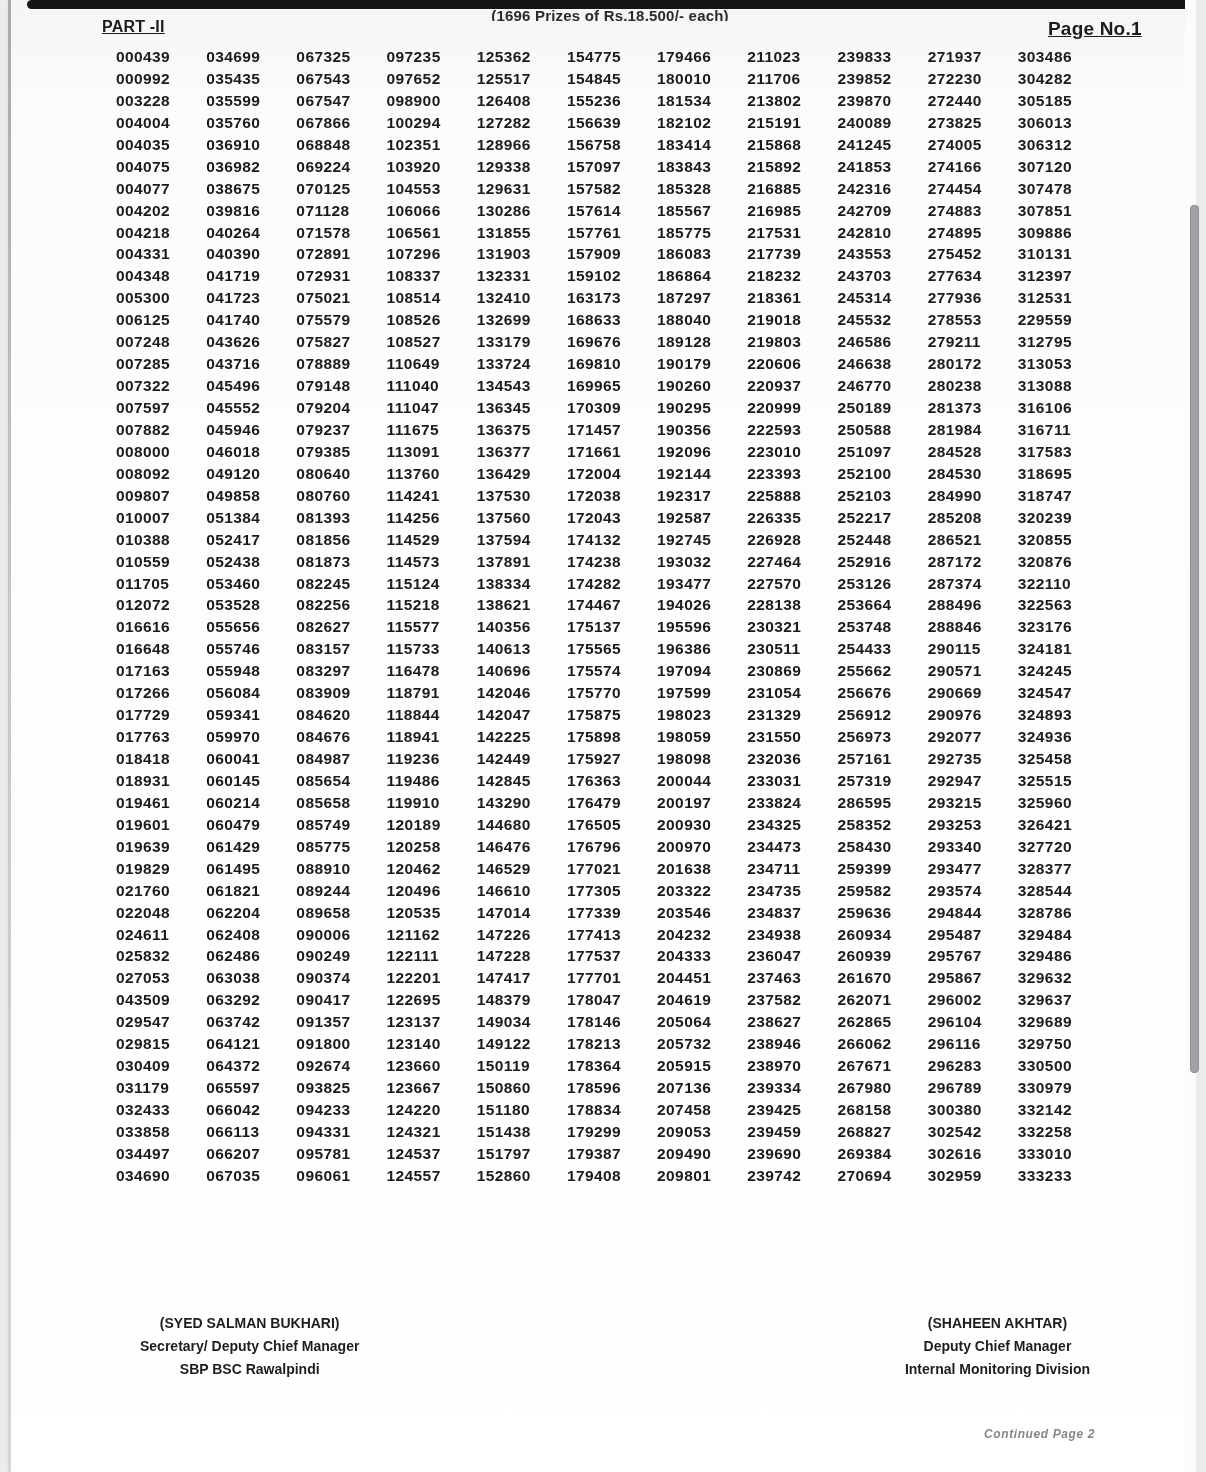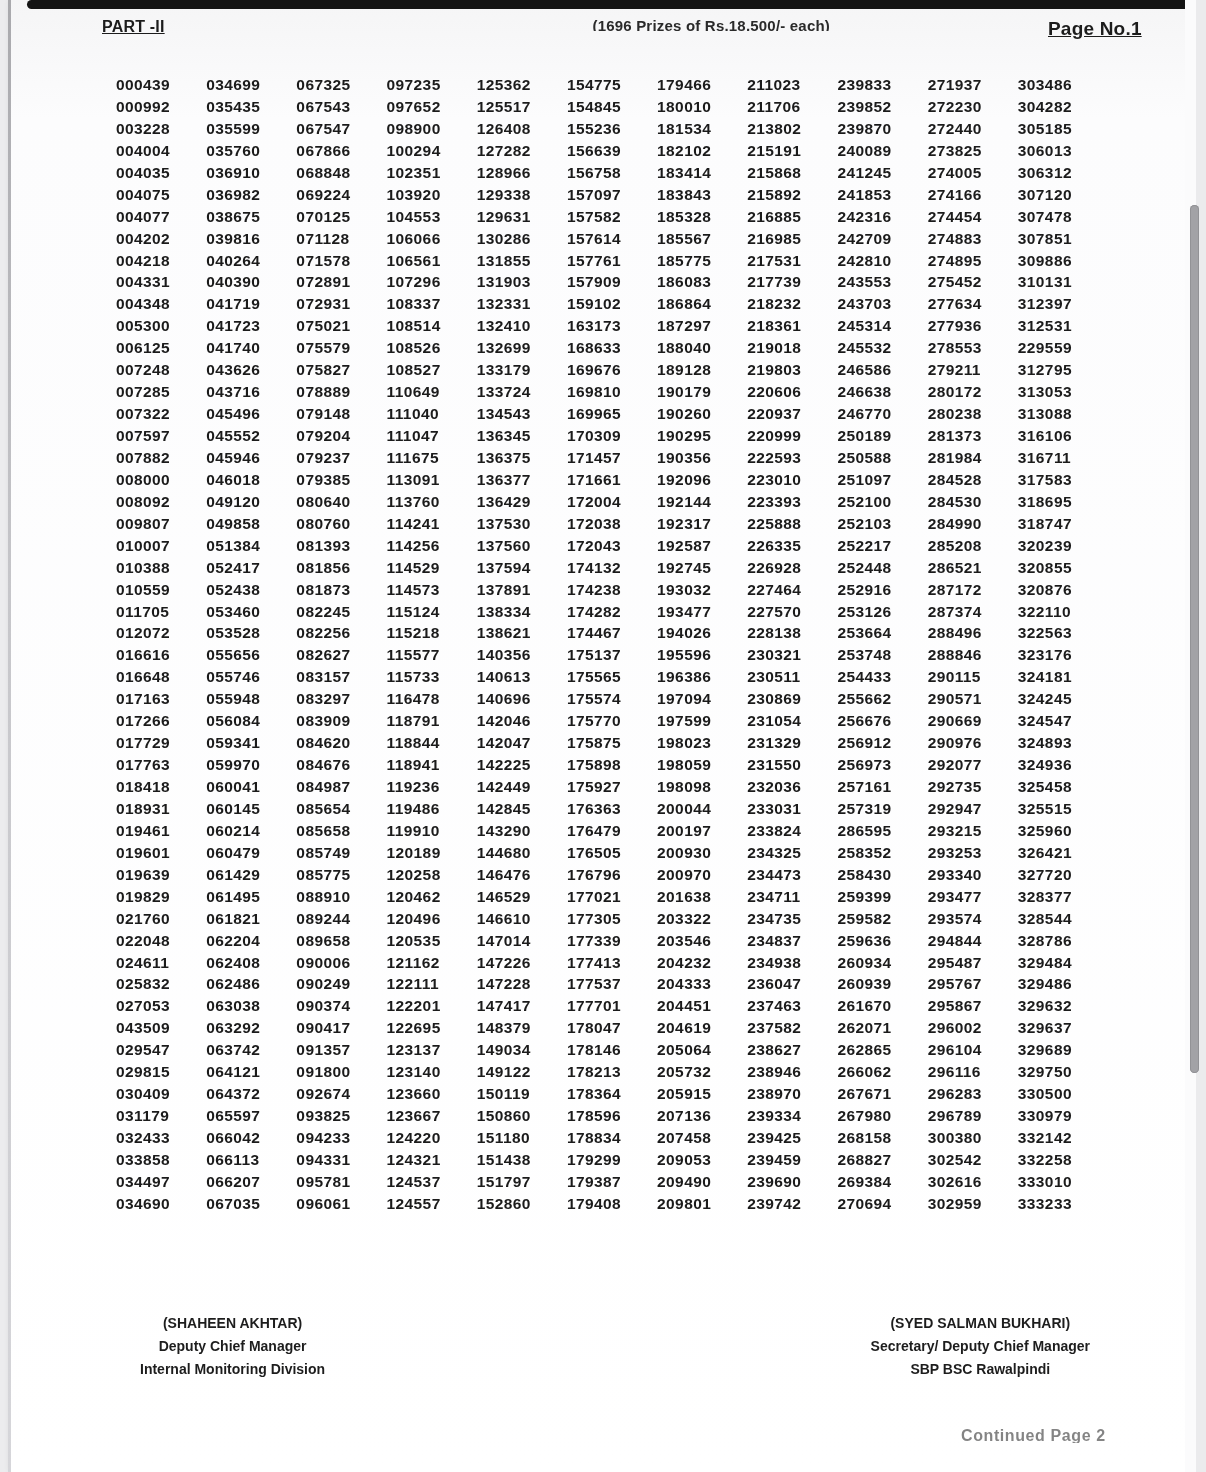--- a/index.html
+++ b/index.html
@@ -20,43 +20,43 @@
     position: absolute; left: 8px; top: 0; width: 3px; height: 1472px;
     background: linear-gradient(180deg,#a9a9ad,#c6c6ca 40%,#d6d6da);
   }
 
   .topbar {
     position: absolute; left: 27px; top: 0; width: 1165px; height: 9px;
     background: #141414; border-radius: 5px;
   }
 
   .prize-line-clip {
-    position: absolute; left: 380px; top: 17px; width: 440px; height: 14px;
-    overflow: hidden; text-align: right;
+    position: absolute; left: 380px; top: 7px; width: 440px; height: 14px;
+    overflow: hidden; text-align: center;
   }
   .prize-line-clip span {
     display: inline-block; margin-top: -8px;
     font-size: 15px; font-weight: 700; color: #2a2a2a;
     letter-spacing: 0.2px; filter: blur(0.4px);
     white-space: nowrap;
   }
 
   .part-label {
     position: absolute; left: 92px; top: 18px;
     font-size: 16px; font-weight: 700; color: #1c1c1c;
     text-decoration: underline; letter-spacing: 0.2px;
   }
   .pageno-label {
     position: absolute; left: 1038px; top: 18px;
     font-size: 19px; font-weight: 700; color: #1c1c1c;
     text-decoration: underline; letter-spacing: 0.2px;
   }
 
   .numbers-grid {
-    position: absolute; left: 106px; top: 74px; width: 992px;
+    position: absolute; left: 106px; top: 46px; width: 992px;
     display: grid;
     grid-template-columns: repeat(11, 1fr);
     grid-auto-rows: 21.95px;
   }
   .num {
     font-size: 15.5px; font-weight: 700; color: #1b1b1b;
     letter-spacing: 0.4px; line-height: 21.95px;
     font-variant-numeric: tabular-nums;
     white-space: nowrap;
   }
@@ -65,24 +65,25 @@
     position: absolute; left: 130px; top: 1312px; width: 950px;
     display: flex; justify-content: space-between;
   }
   .sig-block { text-align: center; }
   .sig-block .line {
     font-size: 14px; font-weight: 700; color: #1d1d1d;
     line-height: 23px; white-space: nowrap;
   }
 
   .continued {
-    position: absolute; left: 951px; top: 1427px; height: 16px; overflow: hidden;
-    font-size: 16px; font-weight: 700; color: #3a3a3a;
+    position: absolute; left: 974px; top: 1427px; height: 16px; overflow: hidden;
+    font-size: 12px; font-weight: 700; color: #3a3a3a;
     opacity: 0.62; letter-spacing: 0.6px; filter: blur(0.4px);
     white-space: nowrap;
+    font-style: italic;
   }
 
   .scroll-track {
     position: absolute; right: 0; top: 0; width: 21px; height: 1472px;
     background: #ebebed;
   }
   .scroll-page-gap {
     position: absolute; right: 10px; top: 0; width: 11px; height: 1472px;
     background: #fbfbfc;
   }
@@ -676,29 +677,29 @@
         <div class="num">179408</div>
         <div class="num">209801</div>
         <div class="num">239742</div>
         <div class="num">270694</div>
         <div class="num">302959</div>
         <div class="num">333233</div>
       </div>
 
     <div class="signatures">
       <div class="sig-block">
+        <div class="line">(SYED SALMAN BUKHARI)</div>
+        <div class="line">Secretary/ Deputy Chief Manager</div>
+        <div class="line">SBP BSC Rawalpindi</div>
+      </div>
+      <div class="sig-block">
         <div class="line">(SHAHEEN AKHTAR)</div>
         <div class="line">Deputy Chief Manager</div>
         <div class="line">Internal Monitoring Division</div>
       </div>
-      <div class="sig-block">
-        <div class="line">(SYED SALMAN BUKHARI)</div>
-        <div class="line">Secretary/ Deputy Chief Manager</div>
-        <div class="line">SBP BSC Rawalpindi</div>
-      </div>
     </div>
 
     <div class="continued">Continued  Page 2</div>
   </div>
 
   <div class="page-left-edge"></div>
 
   <div class="topbar"></div>
 
   <div class="scroll-track">

